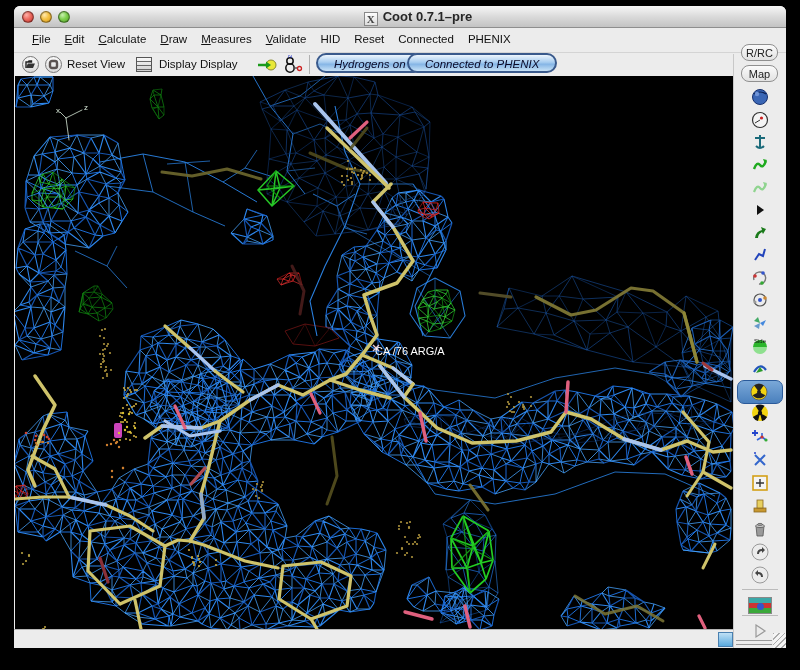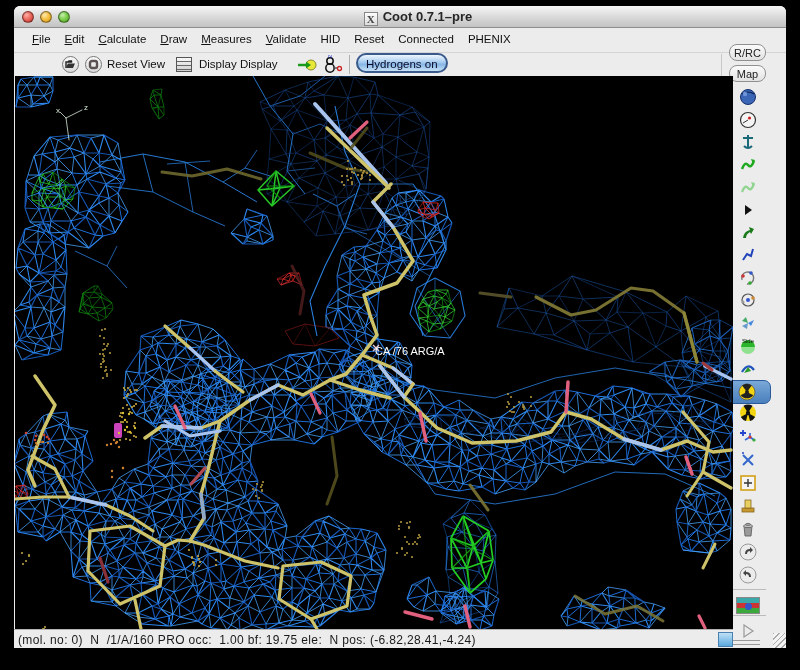--- a/index.html
+++ b/index.html
@@ -18,33 +18,33 @@
   text-align:center; font-size:13px; font-weight:bold; color:#262626;padding-left:36px; }
 #xicon { display:inline-block; width:14px; height:14px; border:1px solid #888;
   background:linear-gradient(#fdfdfd,#dcdcdc); color:#444; font-size:11px; line-height:13px;
   vertical-align:-2px; margin-right:5px; text-align:center; font-weight:bold;
   font-family:"Liberation Serif", serif;}
 #menubar { position:absolute; left:0; top:22px; width:100%; height:25px;
   background:#ececec; border-bottom:1px solid #d4d4d4; font-size:11.5px; color:#111; }
 #menubar > span { display:inline-block; margin:0; padding:5px 7px 0 7px; }
 #menubar .u { text-decoration:underline; }
 #toolbar { position:absolute; left:0; top:48px; width:719px; height:28px;
-  background:#ececec; font-size:11.5px; color:#111;margin-left:40px; }
+  background:#ececec; font-size:11.5px; color:#111; }
 .circbtn { position:absolute; top:2px; width:17px; height:17px; border-radius:50%;
   border:1px solid #777; background:linear-gradient(#fafafa,#dadada); }
 #resetview { position:absolute; left:53px; top:4px; }
 #dmicon { position:absolute; left:122px; top:3px; width:16px; height:15px;
   border:1px solid #555; background:linear-gradient(#f8f8f8,#cfcfcf); }
 #dmicon div { height:4px; border-bottom:1px solid #666; }
 #dmlabel { position:absolute; left:145px; top:4px; }
 .pill { position:absolute; top:-1.5px; height:20px; border:2px solid #3a5a8c;
   border-radius:10px; font-size:11.5px; color:#0a0a28; text-align:center;
   background:linear-gradient(#eef6fd, #a8cdf0 45%, #86b6e6 58%, #c8e2f6);
-  line-height:18px; padding:0 8px; }
-#rightpane { position:absolute; right:12px; top:48px; width:53px; bottom:0;
+  line-height:18px; padding:0 16px;font-style:italic; }
+#rightpane { position:absolute; right:0; top:48px; width:53px; bottom:0;
   background:#ececec; border-left:1px solid #c8c8c8; }
 .sidebtn { position:absolute; left:7px; width:37px; height:17px; border:1px solid #909090;
   border-radius:8px; background:linear-gradient(#fbfbfb,#e2e2e2); font-size:11px;
   color:#222; text-align:center; line-height:16px; }
 #iconstrip { position:absolute; left:0; top:33px; width:100%; }
 .ricon { position:absolute; left:50%; transform:translateX(-50%); width:20px; height:20px; }
 #statusbar { position:absolute; left:0; top:623px; width:719px; height:19px;
   background:#ececec; border-top:1px solid #b5b5b5; font-size:12px; letter-spacing:0.35px; color:#1a1a1a; }
 #statusbar span { position:absolute; left:4px; top:3px; white-space:pre; }
 #progress { position:absolute; right:0px; top:2px; width:15px; height:15px;
@@ -92,20 +92,21 @@
     </svg>
     <svg style="position:absolute;left:268px;top:1px" width="22" height="20" viewBox="0 0 22 20">
       <circle cx="8" cy="6" r="3.2" fill="none" stroke="#111" stroke-width="1.5"></circle>
       <circle cx="8" cy="13" r="4.2" fill="none" stroke="#111" stroke-width="1.5"></circle>
       <path d="M11 13 L16 13" stroke="#555" stroke-width="1.5"></path>
       <circle cx="17.5" cy="13.5" r="2" fill="none" stroke="#cc2222" stroke-width="1.3"></circle>
       <text x="6" y="3.4" font-size="5.5" fill="#2233cc">N</text>
     </svg>
     <div style="position:absolute;left:295px;top:1px;width:1px;height:19px;background:#b0b0b0"></div>
     <div class="pill" style="left:302px">Hydrogens on</div>
+    <div class="pill" style="left:393px">Connected to PHENIX</div>
   </div>
   <div id="rightpane">
     <div class="sidebtn" style="top:-10.5px">R/RC</div>
     <div class="sidebtn" style="top:10.5px">Map</div>
     <div id="iconstrip">
         <div class="ricon" style="top:0px"><svg width="20" height="20" viewBox="0 0 20 20">
             <circle cx="10" cy="10" r="7.5" fill="#3a66b5" stroke="#16306e" stroke-width="1"></circle>
             <path d="M4 7 Q10 3 16 7" stroke="#0c2050" stroke-width="1.2" fill="none"></path>
             <circle cx="7" cy="7" r="2.2" fill="#6f94d8"></circle>
           </svg></div>
@@ -581,17 +582,16 @@
         <path d="M51 42L45 36" stroke="#cfe0cf" stroke-width="0.9" fill="none" stroke-linecap="round" stroke-linejoin="round" stroke-opacity="0.92"></path>
         <path d="M51 42L67 34" stroke="#cfe0cf" stroke-width="0.9" fill="none" stroke-linecap="round" stroke-linejoin="round" stroke-opacity="0.92"></path>
         <path d="M51 42L54 64" stroke="#cfe0cf" stroke-width="0.9" fill="none" stroke-linecap="round" stroke-linejoin="round" stroke-opacity="0.92"></path>
         <text x="41" y="37" font-size="8" fill="#d4e4d4" font-family="Liberation Sans, sans-serif">x</text>
         <text x="69" y="34" font-size="8" fill="#d4e4d4" font-family="Liberation Sans, sans-serif">z</text>
         <path d="M358 269 L364 275 M364 269 L358 275" stroke="#e8c8d0" stroke-width="1.4"></path>
         <text x="360" y="279" font-size="11" fill="#ffffff" font-family="Liberation Sans, sans-serif">CA /76 ARG/A</text>
       </svg>
     </div>
   <div id="statusbar">
-    <span>(mol. no: 0)  N  /1/A/160 PRO occ:  1.00 bf: 19.75 ele:  N pos: (-6.82,28.41,-4.24)</span>
     <div id="progress"></div>
   </div>
   <div id="grip"></div>
 </div>
 
 </body></html>

